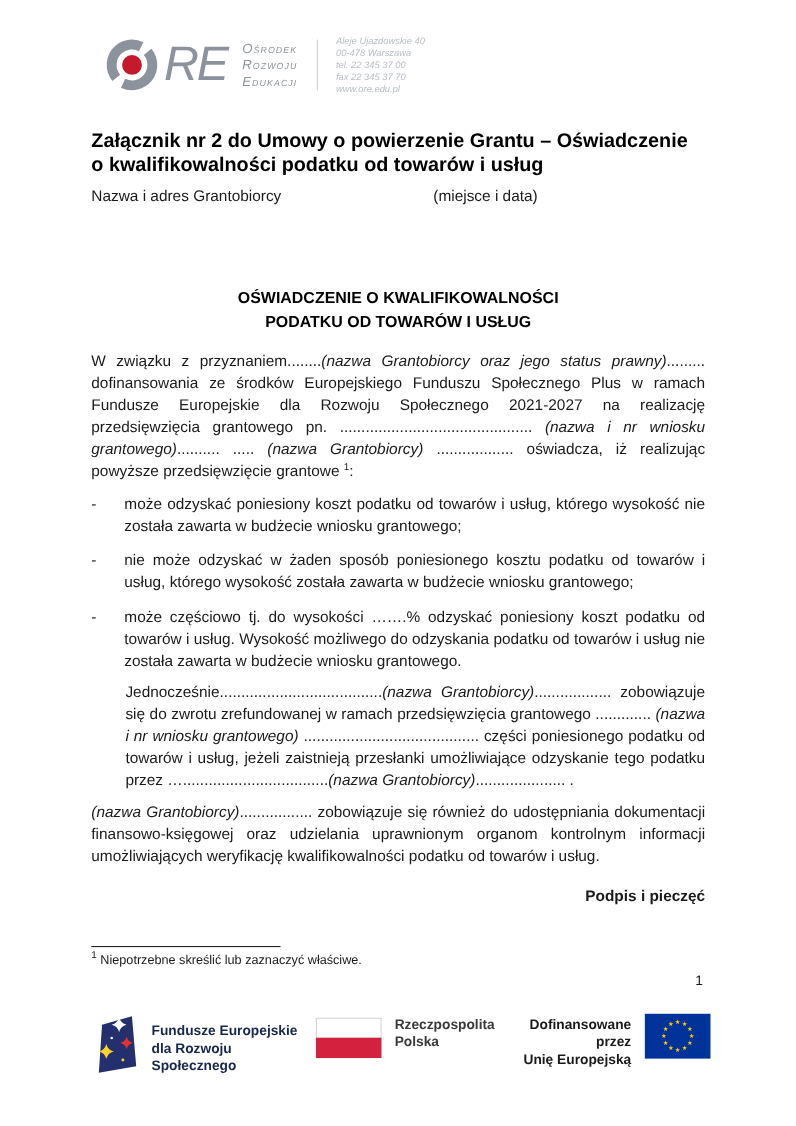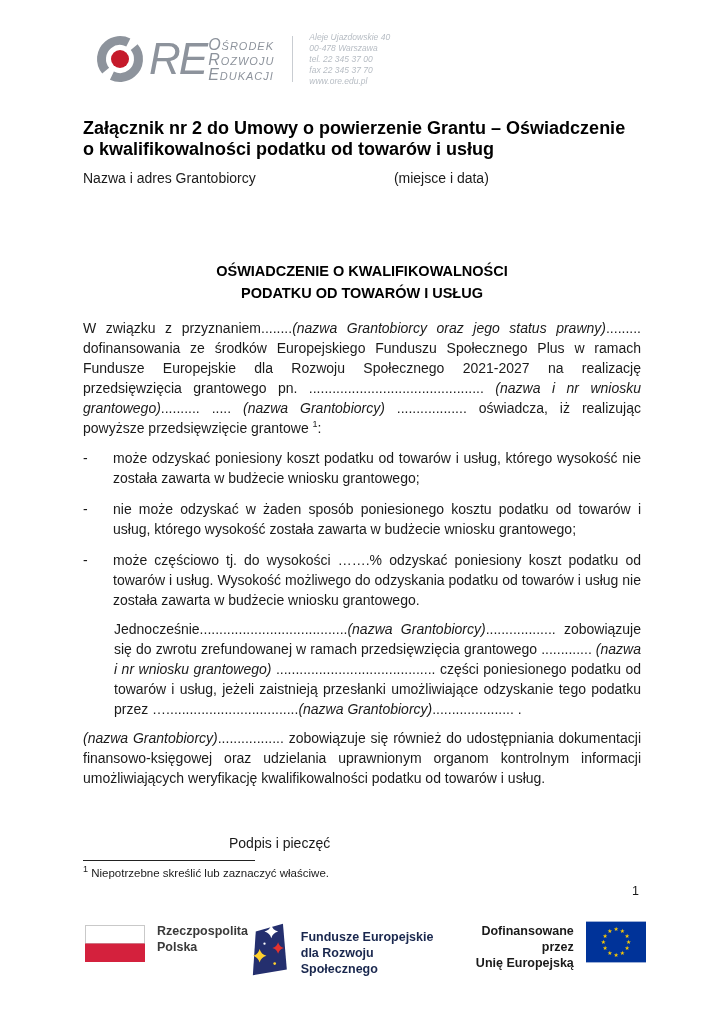--- a/index.html
+++ b/index.html
@@ -7,41 +7,41 @@
   body { font-family:"Liberation Sans", sans-serif; color:var(--c-text,#1a1a1a); }
   .page {
     position:relative; width:724px; height:1024px; margin:0 auto;
     background:#fff; overflow:hidden; padding:28px 83px 0 83px;
   }
 
   
   .header { display:flex; align-items:center; height:62px; margin-left:10px;font-style:italic; }
   .logo-mark { flex:none; }
   .logo-letters { font-size:44px; line-height:44px; letter-spacing:-2px; color:var(--c-logo_gray,#8d939c); font-weight:400; margin-left:2px; }
-  .org-name { margin-left:2px; font-variant:small-caps; font-size:16px; line-height:15px; letter-spacing:1px; color:var(--c-logo_gray,#8d939c); }
+  .org-name { margin-left:14px; font-variant:small-caps; font-size:12px; line-height:15px; letter-spacing:1px; color:var(--c-logo_gray,#8d939c); }
   .hdr-divider { width:1px; height:46px; background:#c9cdd2; margin:0 16px 0 18px; }
   .address { font-size:8.5px; line-height:11px; color:#b7bdc4; }
 
   
   .doc-title { margin-top:28px; font-size:18px; line-height:21px; font-weight:bold; color:#000; }
   .grantee-row { margin-top:8px; font-size:14px; line-height:20px; }
   .grantee-row .left { display:inline-block; width:307px; }
   .main-heading { margin-top:72px; text-align:center; font-weight:bold; font-size:14.5px; line-height:22px; color:#000; }
   p.body-p { margin-top:14px; font-size:14px; line-height:20px; text-align:justify; }
   p.p2 { margin-top:9px;margin-left:31px; } p.p3 { margin-top:9px; }
   .it { font-style:italic; }
   sup { font-size:9px; vertical-align:super; line-height:0; }
 
   .bullet-list { margin-top:10px; }
   .bullet-item { display:flex; font-size:14px; line-height:20px; margin-top:11px; }
   .bullet-item:first-child { margin-top:0; }
   .bullet-item .marker { flex:none; width:30px; }
   .bullet-item .btext { flex:1; text-align:justify; }
 
-  .signature { margin-top:45px; font-size:14px; line-height:20px; text-align:left; padding-left:146px; }
+  .signature { margin-top:16px; font-size:14px; line-height:20px; text-align:right; padding-left:146px;font-weight:bold; }
 
   
   .footnote { position:absolute; left:83px; top:860px; }
   .footnote-rule { width:172px; border-top:1.3px solid #222; margin-bottom:5px; }
   .footnote-text { font-size:11.5px; line-height:15px; }
   .page-number { position:absolute; top:884px; right:85px; font-size:12.5px; }
 
   
   .footer { position:absolute; left:85px; right:78px; top:921px; display:flex; justify-content:space-between; align-items:flex-start; }
   .logo-block { display:flex; align-items:flex-start; }
@@ -114,42 +114,42 @@
   <div class="footnote">
     <div class="footnote-rule"></div>
     <div class="footnote-text"><sup>1</sup><span> Niepotrzebne skreślić lub zaznaczyć właściwe.</span></div>
   </div>
 
   <div class="page-number">1</div>
 
   <div class="footer">
 
     <div class="logo-block">
-      <svg class="pl-flag-wrap" width="60" height="37" viewBox="0 0 60 37" aria-hidden="true">
-        <rect x="0.5" y="0.5" width="59" height="18" fill="#ffffff" stroke="#c9c9c9" stroke-width="1"></rect>
-        <rect x="0" y="18.5" width="60" height="18.5" style="fill:var(--c-pl_red,#d4213d)"></rect>
-      </svg>
-      <div class="pl-text">
-        <div>Rzeczpospolita</div>
-        <div>Polska</div>
-      </div>
-    </div>
-
-    <div class="logo-block">
       <svg width="42" height="57" viewBox="0 0 42 57" aria-hidden="true">
         <polygon points="8,10 36,2 40,49 5,55" style="fill:var(--c-fe_navy,#242f6e)"></polygon>
         <path d="M24 3 Q25.4 8.6 31 10 Q25.4 11.4 24 17 Q22.6 11.4 17 10 Q22.6 8.6 24 3 Z" fill="#ffffff"></path>
         <path d="M31 21 Q32.2 25.8 37 27 Q32.2 28.2 31 33 Q29.8 28.2 25 27 Q29.8 25.8 31 21 Z" style="fill:var(--c-star_red,#e5322e)"></path>
         <path d="M12 28 Q13.4 33.6 19 35 Q13.4 36.4 12 42 Q10.6 36.4 5 35 Q10.6 33.6 12 28 Z" style="fill:var(--c-star_yellow,#ffd12e)"></path>
         <circle cx="17" cy="22.5" r="1.2" fill="#ffffff"></circle>
         <circle cx="27.5" cy="43" r="1.4" style="fill:var(--c-star_yellow,#ffd12e)"></circle>
       </svg>
       <div class="fe-text">
         <div>Fundusze Europejskie</div>
         <div>dla Rozwoju Społecznego</div>
+      </div>
+    </div>
+
+    <div class="logo-block">
+      <svg class="pl-flag-wrap" width="60" height="37" viewBox="0 0 60 37" aria-hidden="true">
+        <rect x="0.5" y="0.5" width="59" height="18" fill="#ffffff" stroke="#c9c9c9" stroke-width="1"></rect>
+        <rect x="0" y="18.5" width="60" height="18.5" style="fill:var(--c-pl_red,#d4213d)"></rect>
+      </svg>
+      <div class="pl-text">
+        <div>Rzeczpospolita</div>
+        <div>Polska</div>
       </div>
     </div>
 
     <div class="logo-block">
       <div class="eu-text">
         <div>Dofinansowane przez</div>
         <div>Unię Europejską</div>
       </div>
       <svg width="62" height="42" viewBox="0 0 62 42" aria-hidden="true">
         <rect x="0" y="0" width="62" height="42" style="fill:var(--c-eu_blue,#003399)"></rect>

